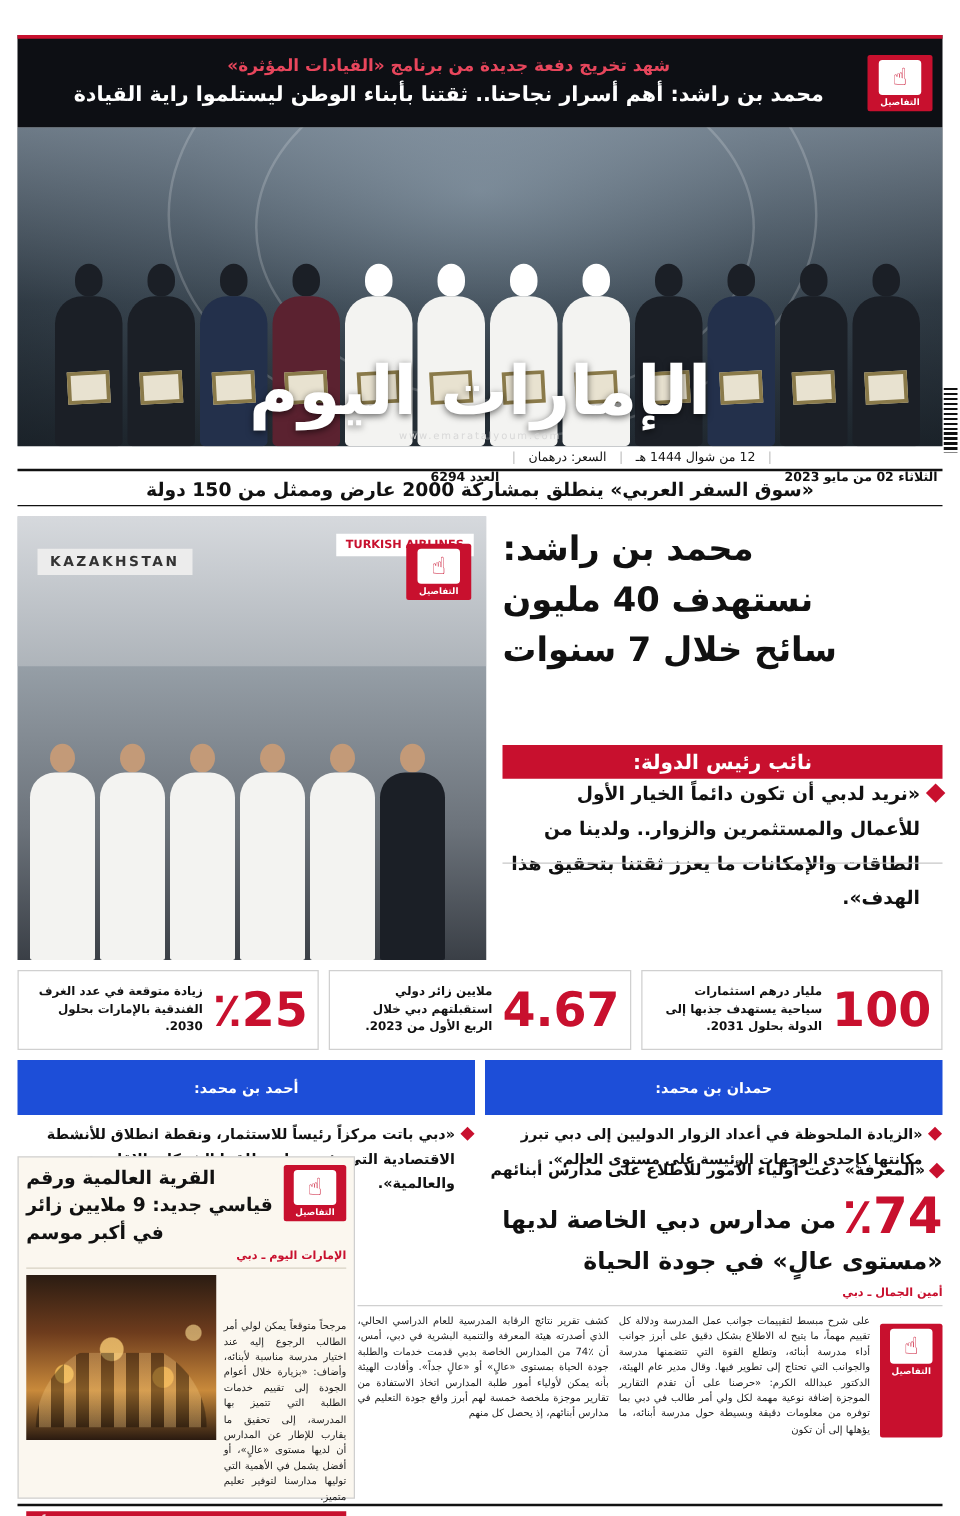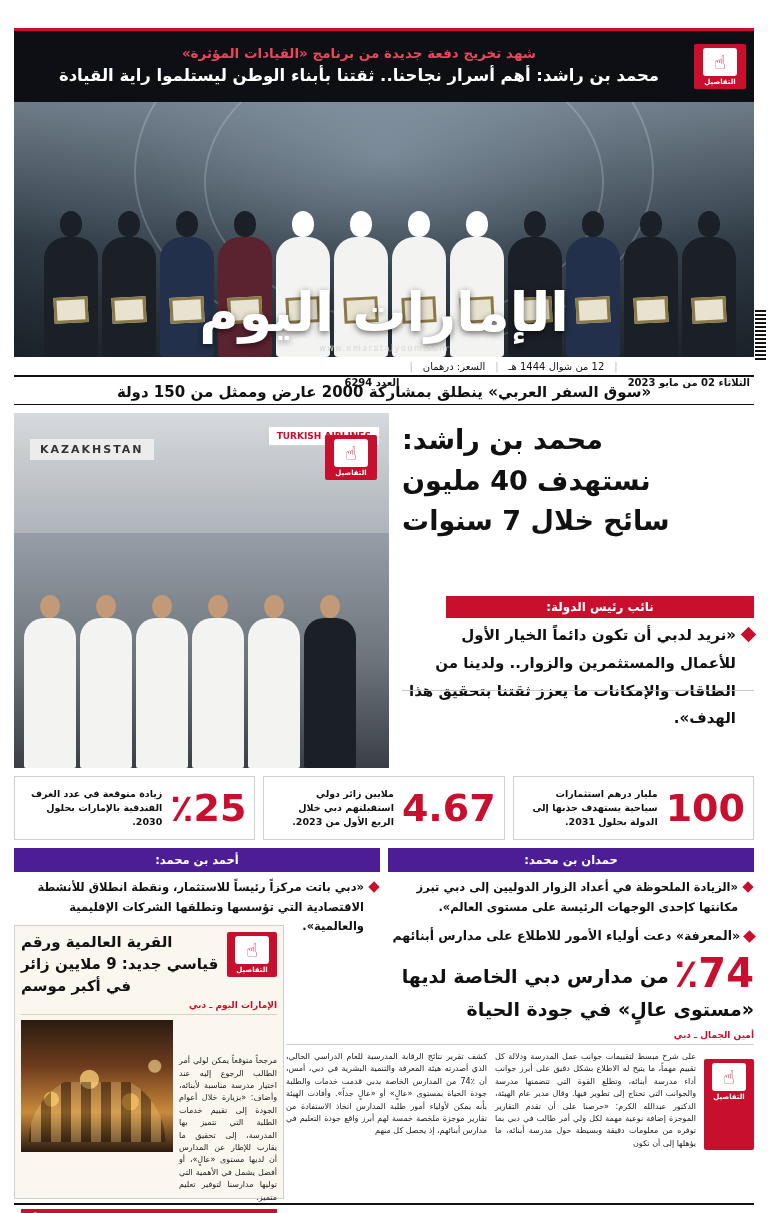--- a/index.html
+++ b/index.html
@@ -215,24 +215,24 @@
     font-size:27px;
     font-weight:bold;
     color:#111;
     line-height:1.5;
     text-align:left;
   }
 
   .kicker {
     position:absolute;
     top:596px; right:14px;
-    width:308px;
+    width:352px;
     background:#c8102e;
     color:#fff;
-    font-size:12px;
+    font-size:16px;
     font-weight:bold;
     padding:4px 8px;
     text-align:center;
   }
   .quote-block {
     position:absolute;
     right:14px;
     width:352px;
     font-size:15px;
     font-weight:bold;
@@ -295,25 +295,25 @@
   
   .qbox {
     position:absolute;
     top:848px;
     width:366px;
     height:66px;
   }
   .qbox.right { right:14px; }
   .qbox.left  { left:14px; }
   .qbox .hd {
-    background:#4c1d95;
+    background:#1d4ed8;
     color:#fff;
     font-size:11.5px;
     font-weight:bold;
-    padding:5px 6px;
+    padding:15px 6px;
     text-align:center;
   }
   .qbox .bd {
     font-size:11.5px;
     line-height:1.7;
     color:#111;
     font-weight:bold;
     padding:6px 16px 0 2px;
     position:relative;
     text-align:right;

